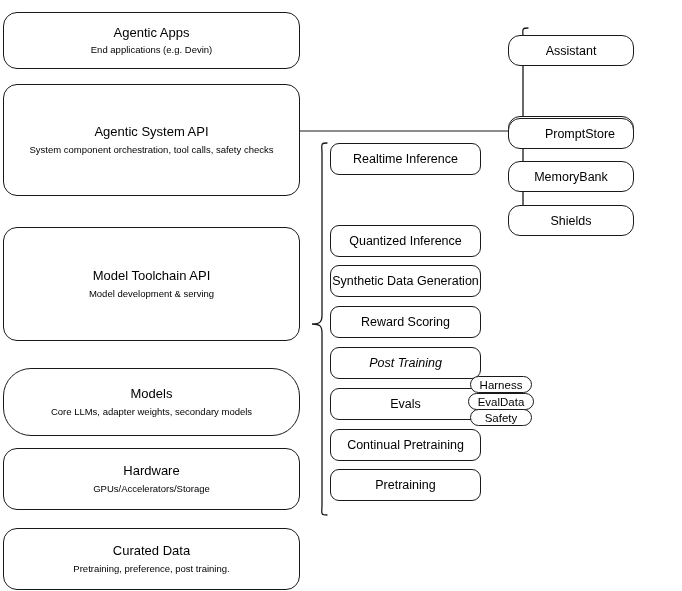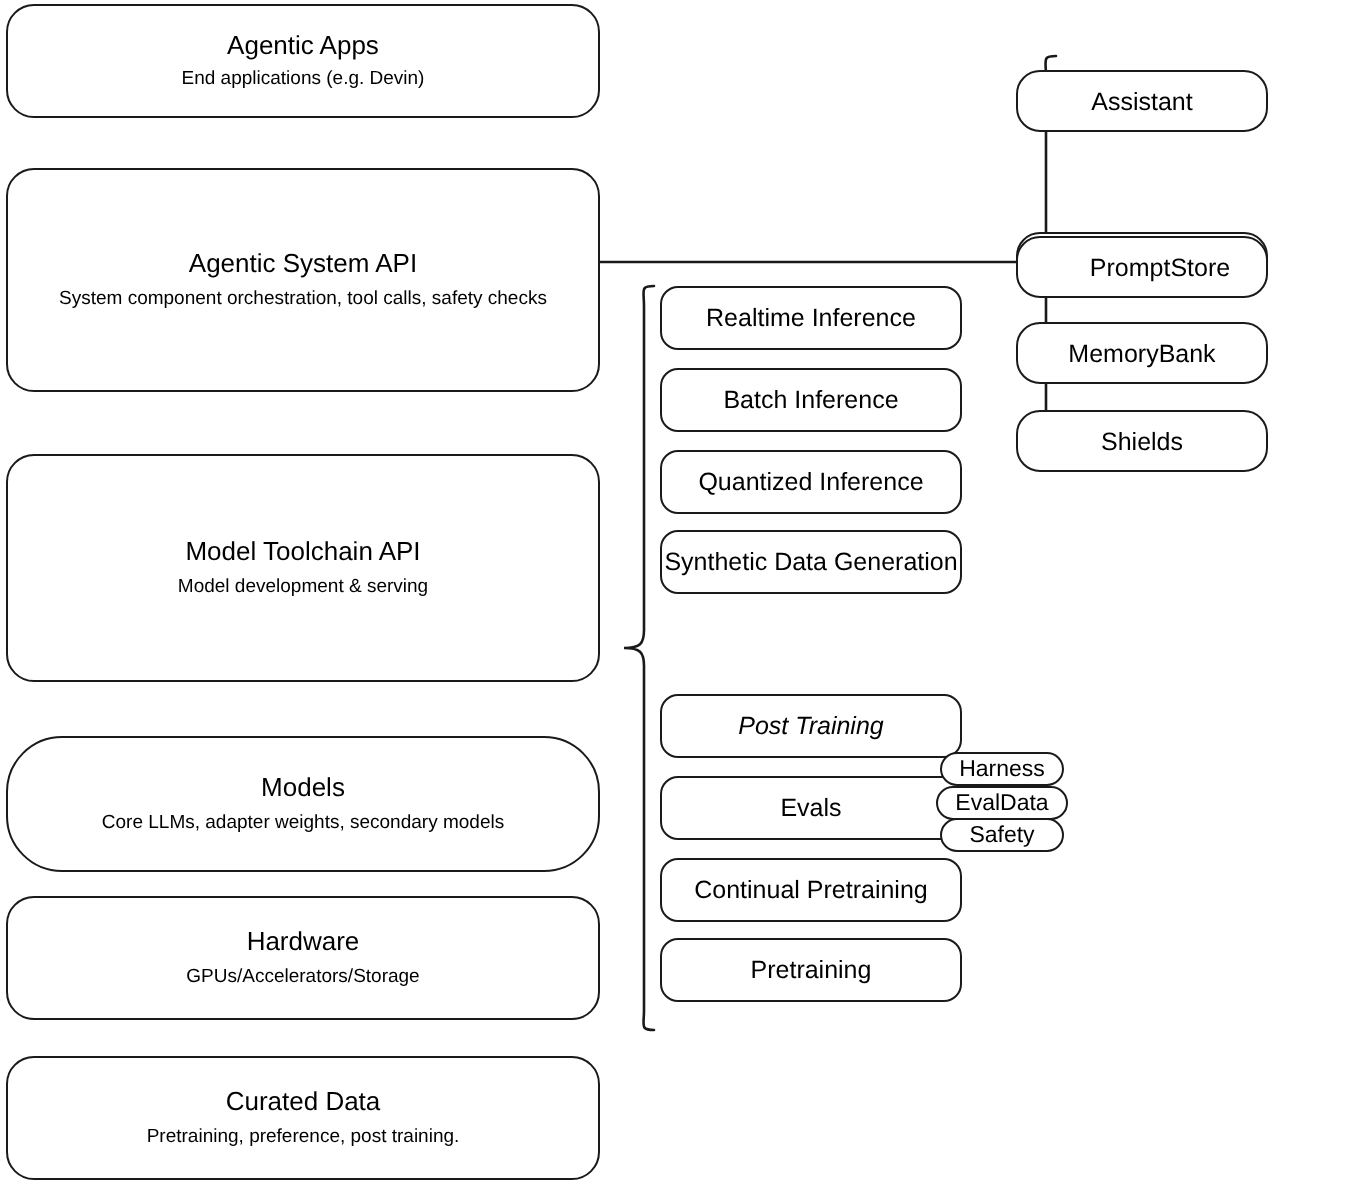--- a/index.html
+++ b/index.html
@@ -84,21 +84,21 @@
     position: absolute;
     pointer-events: none;
   }
   .connector svg { display: block; overflow: visible; }
 </style>
 </head>
 <body>
 
 <div id="canvas">
 
-  <div class="box layer-box" style="top:2px;height:57px;">
+  <div class="box layer-box" style="top:12px;height:57px;">
     <div class="title">Agentic Apps</div>
     <div class="subtitle">End applications (e.g. Devin)</div>
   </div>
 
   <div class="box layer-box" style="top:84px;height:112px;">
     <div class="title">Agentic System API</div>
     <div class="subtitle">System component orchestration, tool calls, safety checks</div>
   </div>
 
   <div class="box layer-box" style="top:227px;height:114px;">
@@ -163,29 +163,29 @@
                C 14 181, 12 183, 4 183
                C 12 183, 14 185, 14 192
                L 14 364
                C 14 372, 12 374, 19 374" fill="none" stroke="#1a1a1a" stroke-width="1.3" stroke-linecap="round"></path>
     </svg>
   </div>
 
   <div class="chip mid-chip" style="top:143px;">
     <span>Realtime Inference</span>
   </div>
-  <div class="chip mid-chip" style="top:184px;">
-    <span>Batch Inference</span>
-  </div>
   <div class="chip mid-chip" style="top:225px;">
     <span>Quantized Inference</span>
   </div>
   <div class="chip mid-chip" style="top:265px;">
     <span>Synthetic Data Generation</span>
   </div>
+  <div class="chip mid-chip" style="top:306px;">
+    <span>Reward Scoring</span>
+  </div>
   <div class="chip mid-chip" style="top:347px;font-style:italic;">
     <span>Post Training</span>
   </div>
   <div class="chip mid-chip" style="top:388px;">
     <span>Evals</span>
   </div>
   <div class="chip mid-chip" style="top:429px;">
     <span>Continual Pretraining</span>
   </div>
   <div class="chip mid-chip" style="top:469px;">

